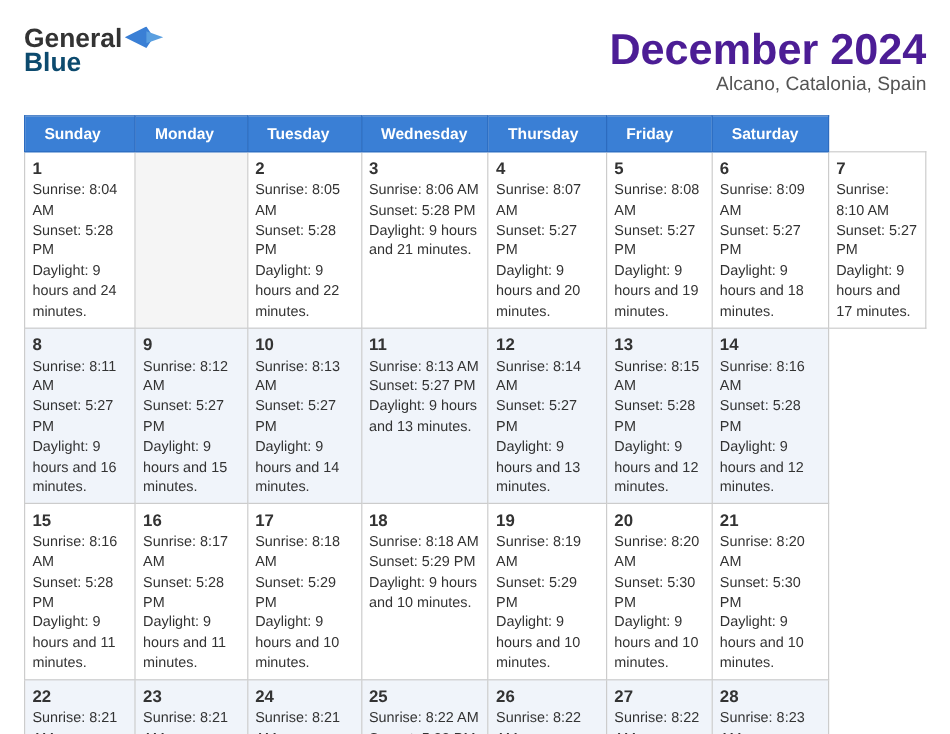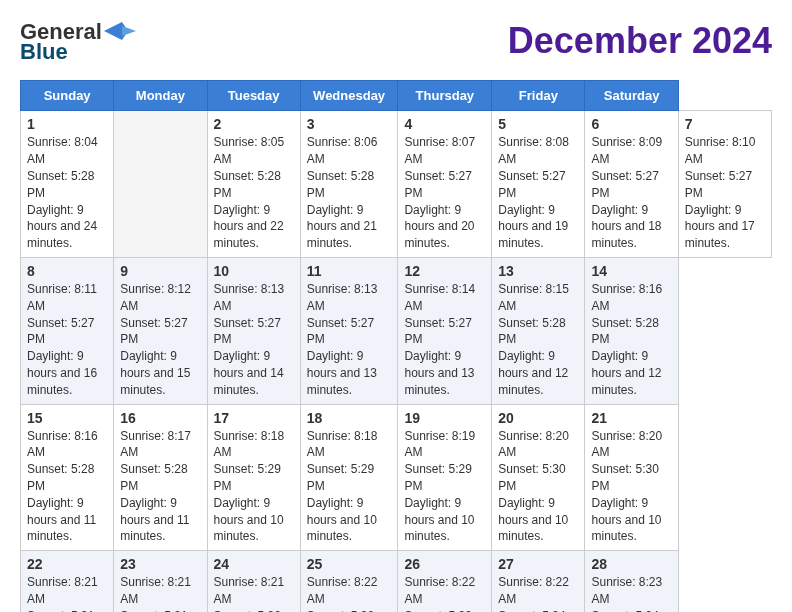--- a/index.html
+++ b/index.html
@@ -41,22 +41,22 @@
       color: #555;
     }
     .calendar {
       width: 100%;
       border-collapse: collapse;
       font-size: 11px;
     }
     .calendar th {
       background: #3a7fd5;
       color: #fff;
-      padding: 7px 1px;
-      text-align: center;
+      padding: 7px 16px;
+      text-align: left;
       font-size: 13px;
       font-weight: bold;
       border: 1px solid #2c6bbf;
     }
     .calendar td {
       border: 1px solid #ccc;
       vertical-align: top;
       padding: 5px 6px;
       width: 107px;
       min-height: 80px;
@@ -92,20 +92,21 @@
       </span>
       <svg width="32" height="18" viewBox="0 0 32 18" style="margin-left:2px; margin-top:-2px;">
         <polygon points="0,9 18,0 24,9 18,18" fill="#3a7fd5"></polygon>
         <polygon points="18,4 32,9 18,14" fill="#5a9fe0"></polygon>
       </svg>
     </div>
     <span class="logo-text" style="color:#0c4a6e; font-size:22px; font-weight:bold; margin-top:-4px;">Blue</span>
   </div>
   <div class="title-block">
     <div class="month-title">December 2024</div>
+    <div class="location">Alcano, Catalonia, Spain</div>
   </div>
 </div>
 
 <table class="calendar">
   <thead>
     <tr>
       <th>Sunday</th>
       <th>Monday</th>
       <th>Tuesday</th>
       <th>Wednesday</th>

